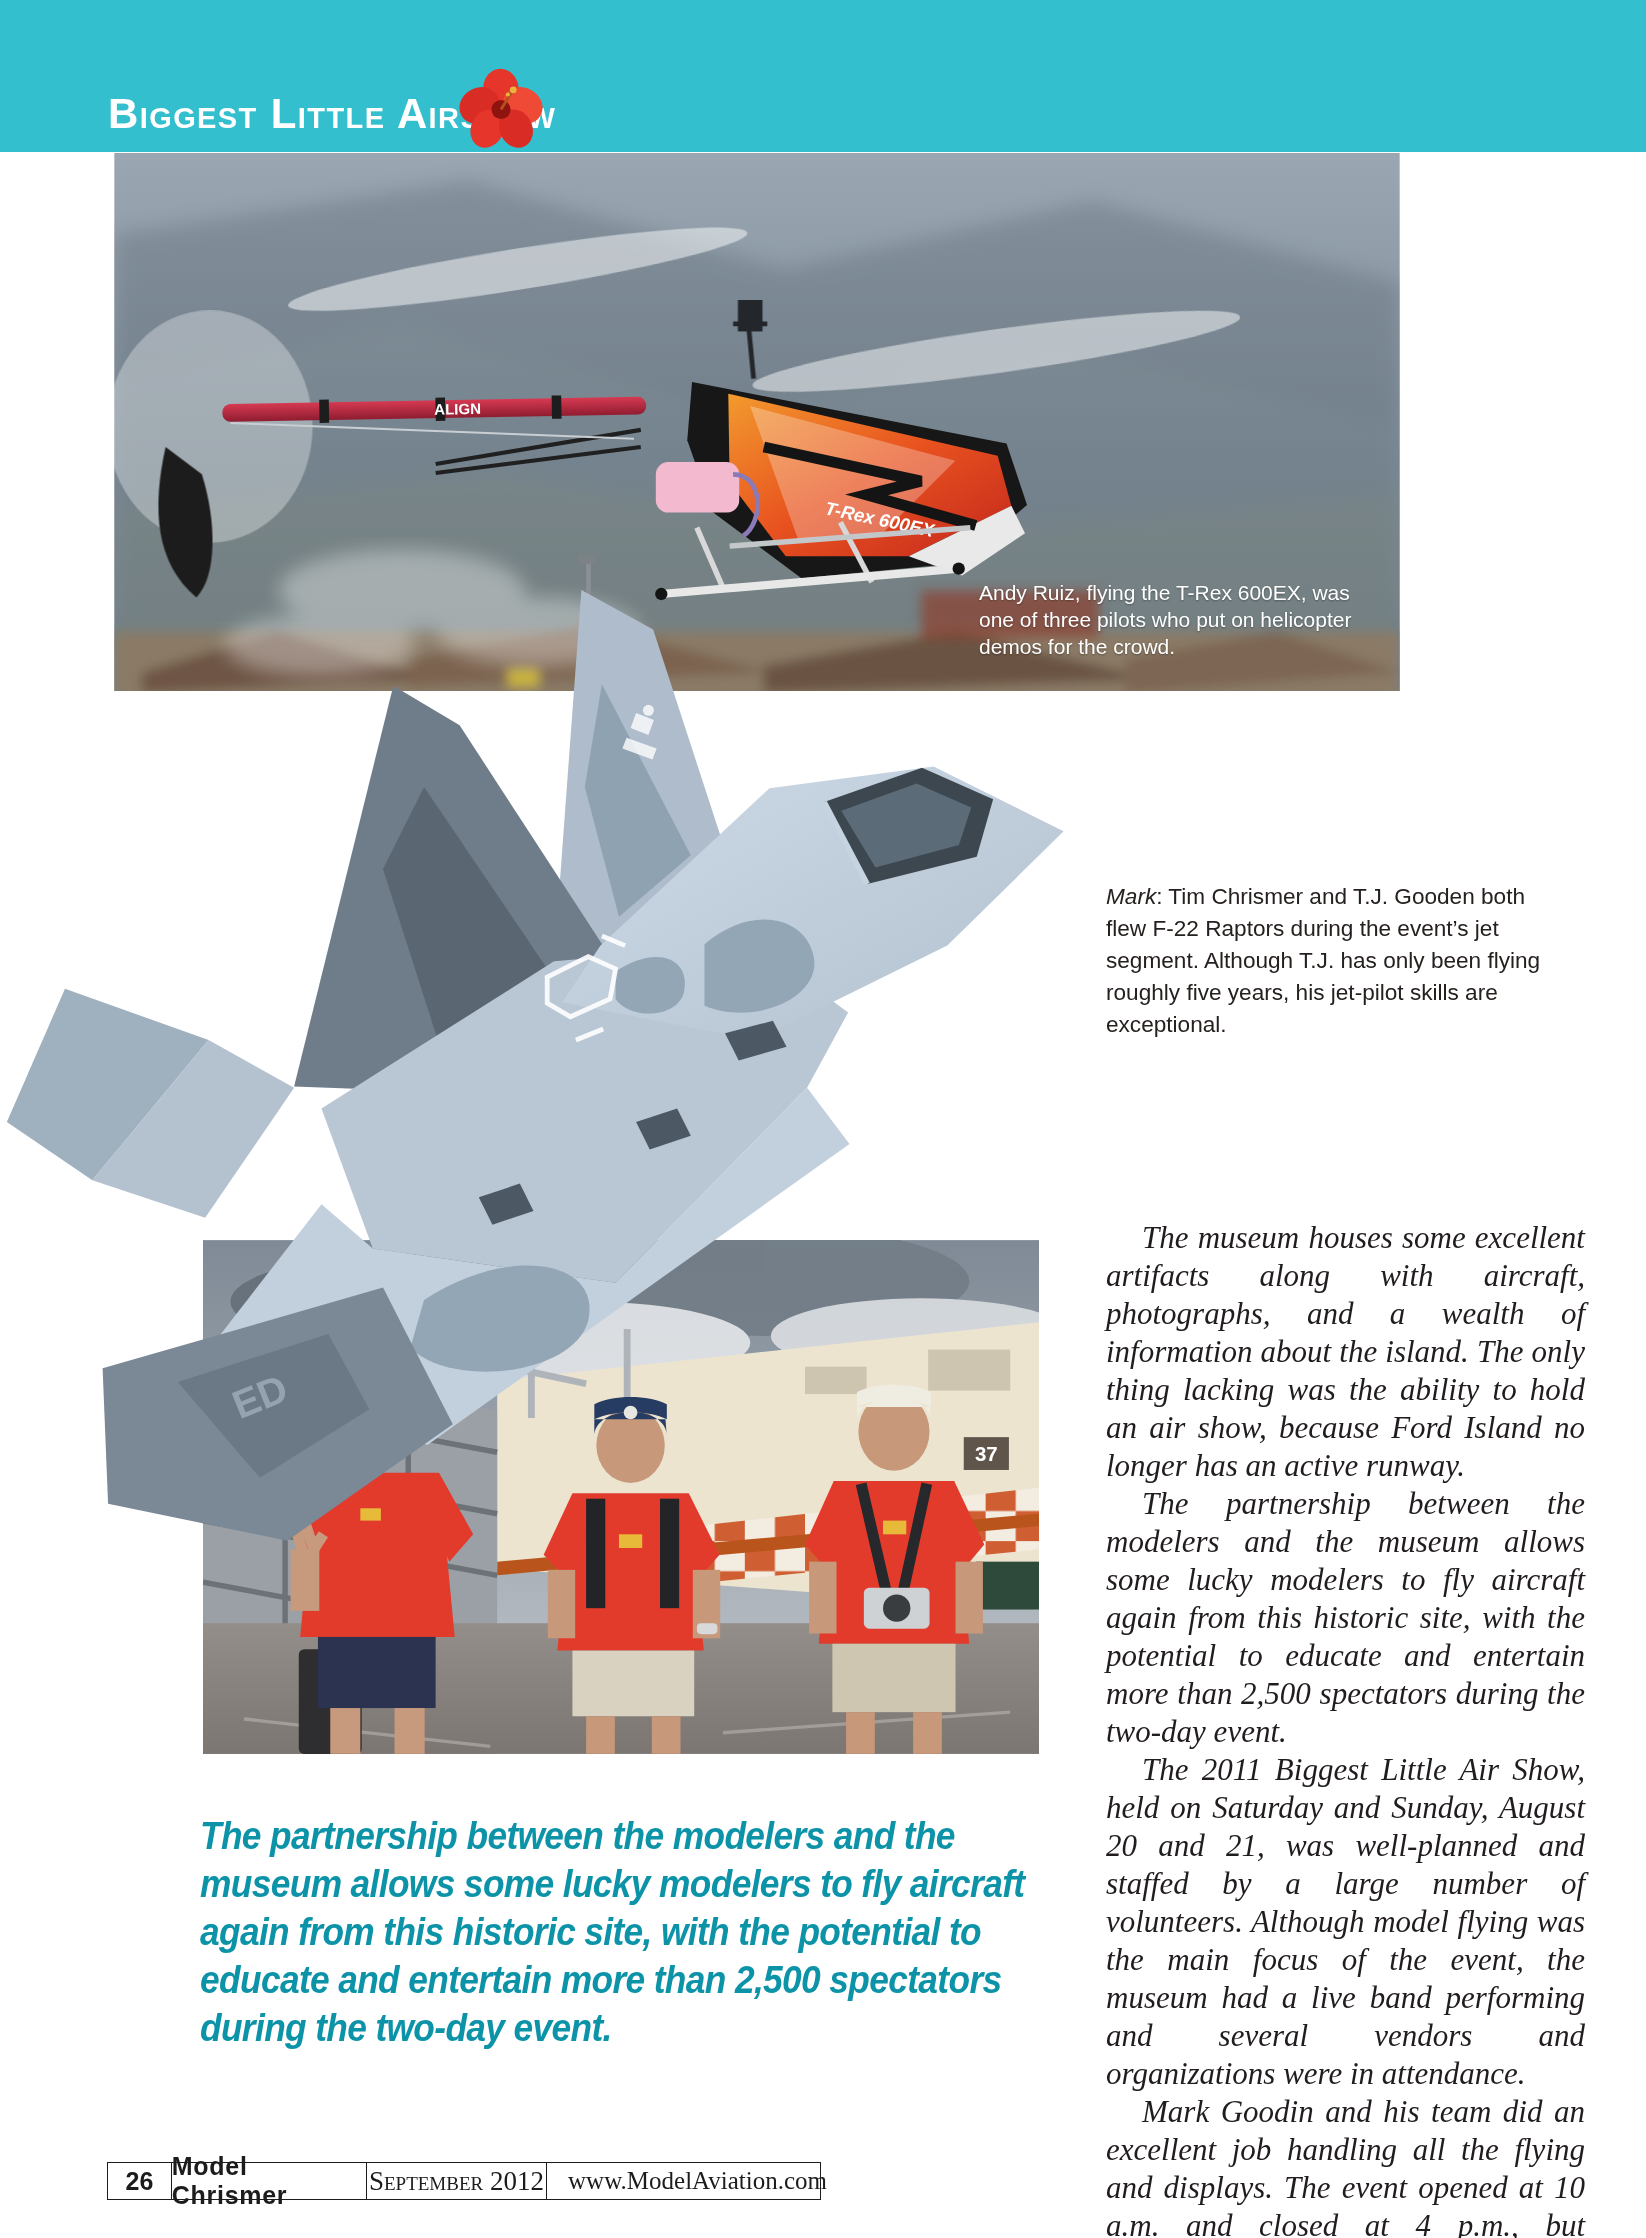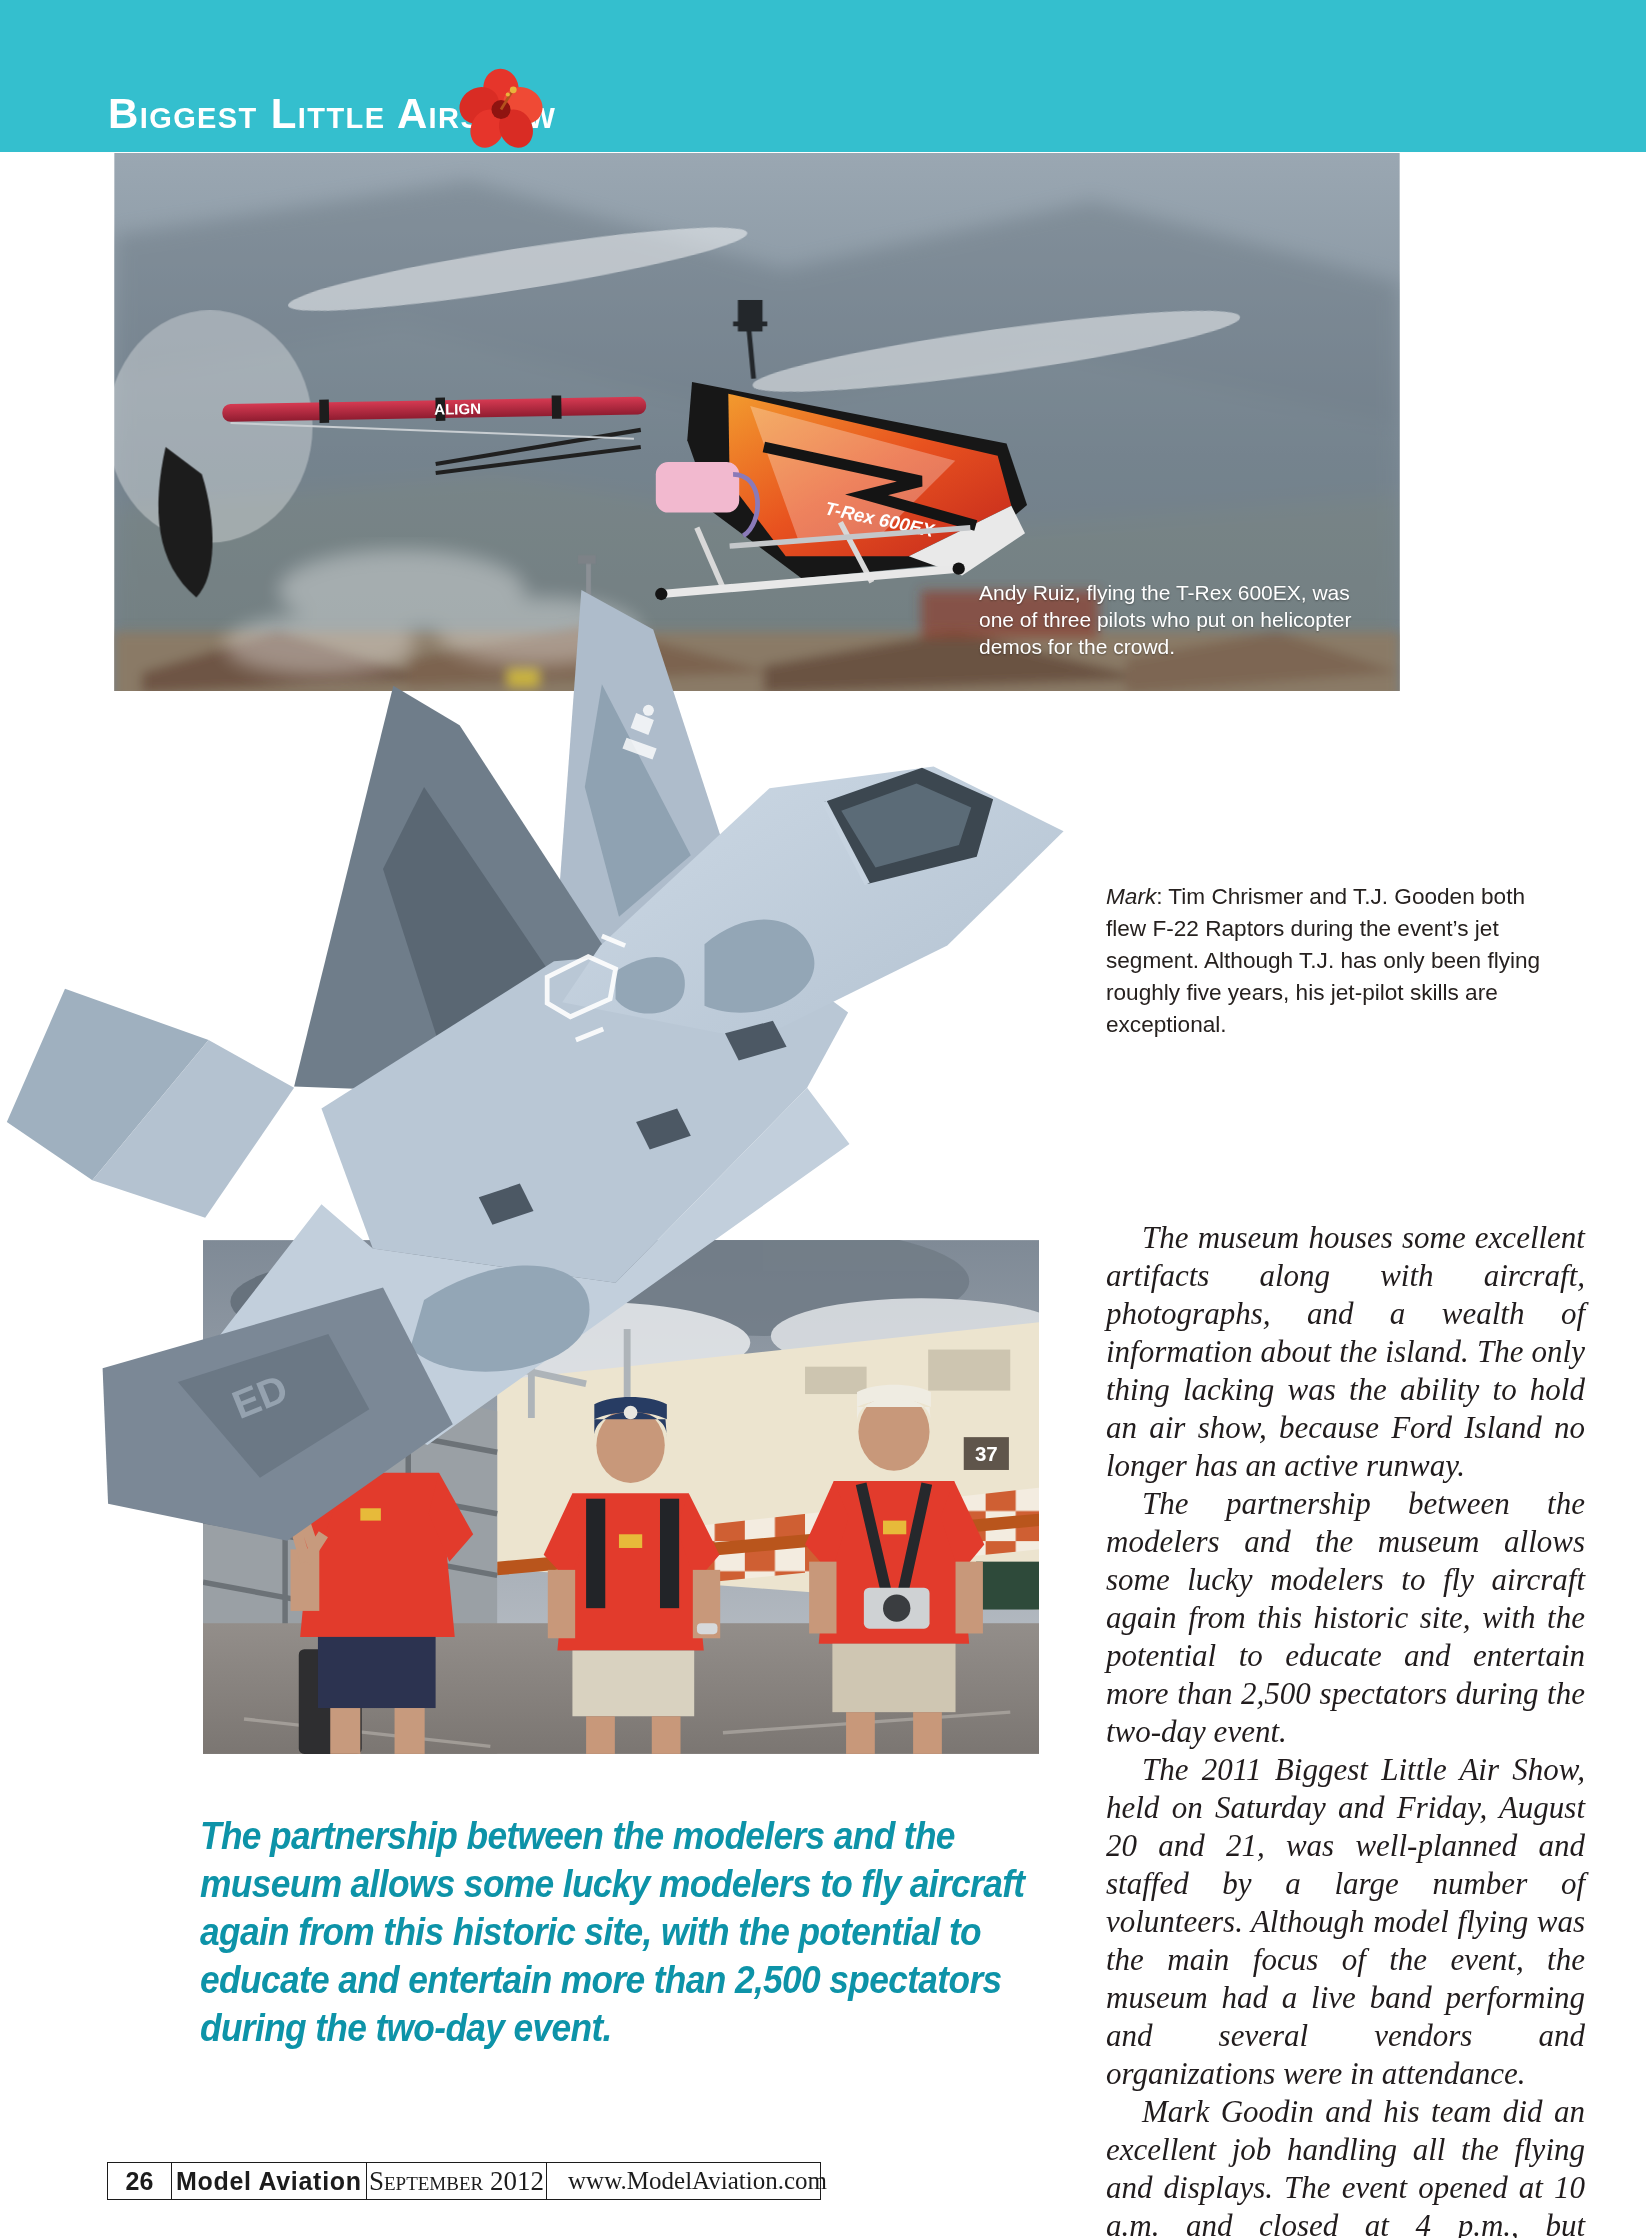--- a/index.html
+++ b/index.html
@@ -332,27 +332,27 @@
     </g>
   </svg>
 
   <div class="cap-col">
     <p><span class="cap-lead">Mark</span><span>: Tim Chrismer and T.J. Gooden both flew F-22 Raptors during the event’s jet segment. Although T.J. has only been flying roughly five years, his jet-pilot skills are exceptional.</span></p>
   </div>
 
   <div class="body-col">
     <p>The museum houses some excellent artifacts along with aircraft, photographs, and a wealth of information about the island. The only thing lacking was the ability to hold an air show, because Ford Island no longer has an active runway.</p>
     <p>The partnership between the modelers and the museum allows some lucky modelers to fly aircraft again from this historic site, with the potential to educate and entertain more than 2,500 spectators during the two-day event.</p>
-    <p>The 2011 Biggest Little Air Show, held on Saturday and Friday, August 20 and 21, was well-planned and staffed by a large number of volunteers. Although model flying was the main focus of the event, the museum had a live band performing and several vendors and organizations were in attendance.</p>
+    <p>The 2011 Biggest Little Air Show, held on Saturday and Sunday, August 20 and 21, was well-planned and staffed by a large number of volunteers. Although model flying was the main focus of the event, the museum had a live band performing and several vendors and organizations were in attendance.</p>
     <p>Mark Goodin and his team did an excellent job handling all the flying and displays. The event opened at 10 a.m. and closed at 4 p.m., but participants arrived early to ensure they were ready to start on time and stayed late for wrap-</p>
   </div>
 
   <div class="pull-quote" style="color: rgb(13, 147, 168);">The partnership between the modelers and the museum allows some lucky modelers to fly aircraft again from this historic site, with the potential to educate and entertain more than 2,500 spectators during the two-day event.</div>
 
   <div class="footer">
     <div class="cell cell-num">26</div>
-    <div class="cell cell-mag">Model Aviation</div>
+    <div class="cell cell-mag">Model Chrismer</div>
     <div class="cell cell-issue">September 2012</div>
     <div class="cell cell-web">www.ModelAviation.com</div>
   </div>
 
 </div>
 
 
 </body></html>

